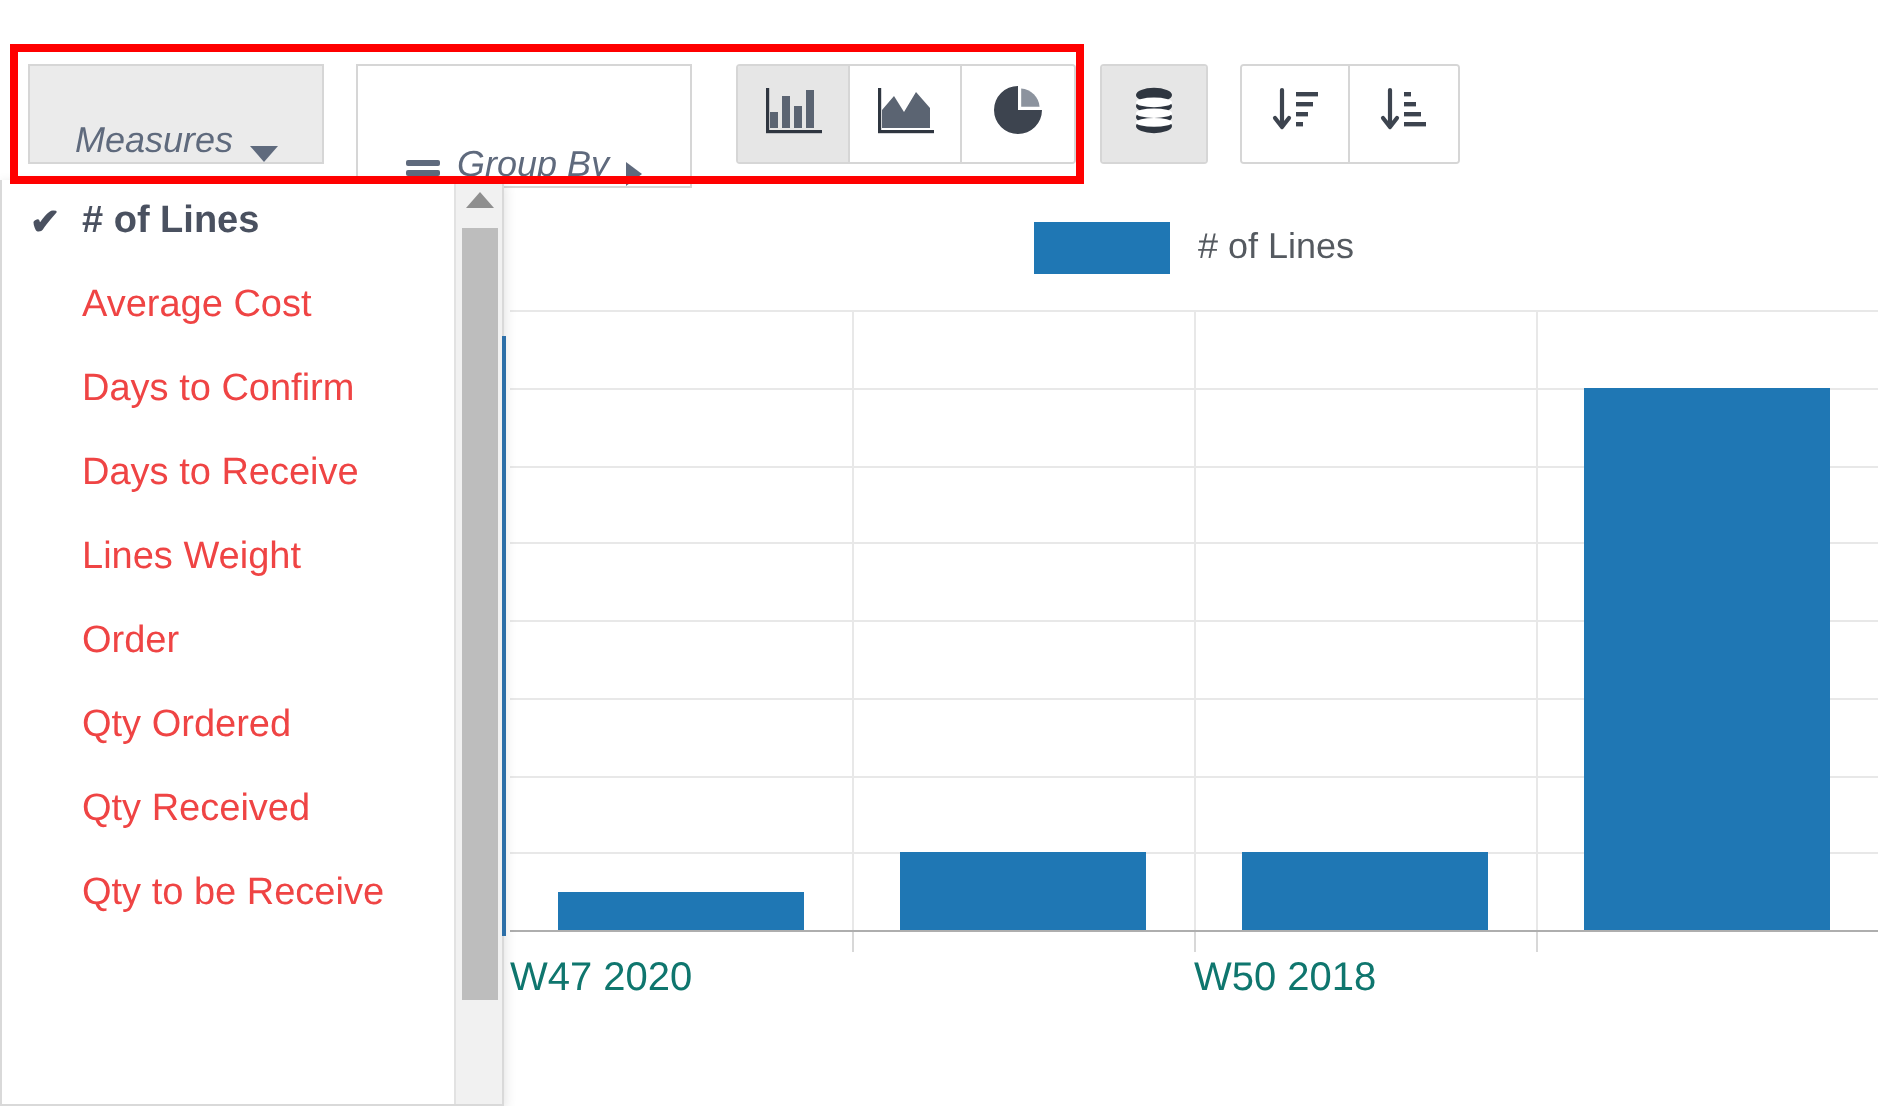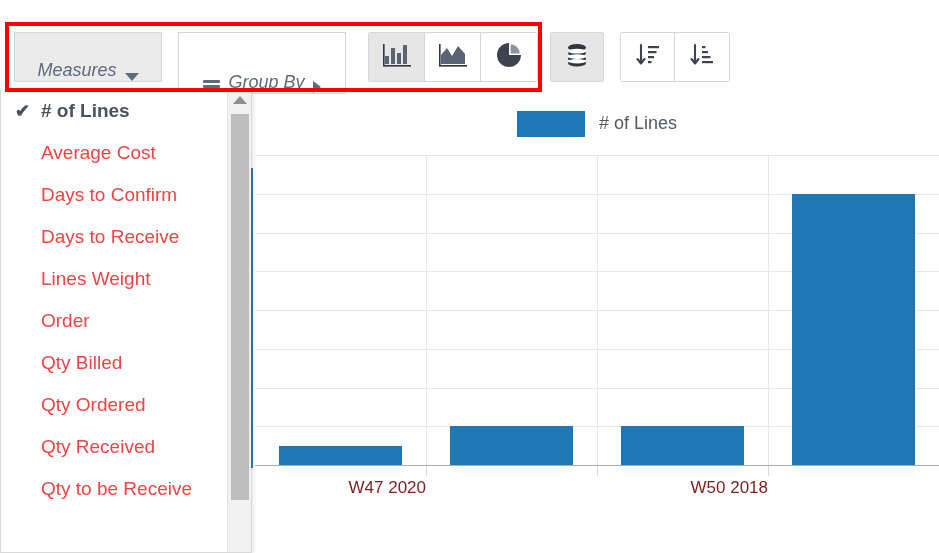--- a/index.html
+++ b/index.html
@@ -144,23 +144,23 @@
     position: absolute;
     background: #1f77b4;
   }
   .xtick-row {
     position: absolute; left: 0; top: 311px;
     width: 684px; height: 46px;
   }
   .xtick {
     position: absolute;
     top: 12px;
-    text-align: right;
-    font-size: 17px;
-    color: #7f1d1d;
+    text-align: left;
+    font-size: 20px;
+    color: #0f766e;
     white-space: nowrap;
   }
   .xsep {
     position: absolute; top: 0; width: 1px; height: 10px; background: #d8d8d8;
   }
 
   
   #measures-menu {
     position: absolute;
     left: 0; top: 90px;
@@ -388,24 +388,20 @@
         <div class="menu-item">
           <span class="check-slot"></span>
           <span>Lines Weight</span>
         </div>
         <div class="menu-item">
           <span class="check-slot"></span>
           <span>Order</span>
         </div>
         <div class="menu-item">
           <span class="check-slot"></span>
-          <span>Qty Billed</span>
-        </div>
-        <div class="menu-item">
-          <span class="check-slot"></span>
           <span>Qty Ordered</span>
         </div>
         <div class="menu-item">
           <span class="check-slot"></span>
           <span>Qty Received</span>
         </div>
         <div class="menu-item">
           <span class="check-slot"></span>
           <span>Qty to be Receive</span>
         </div>

